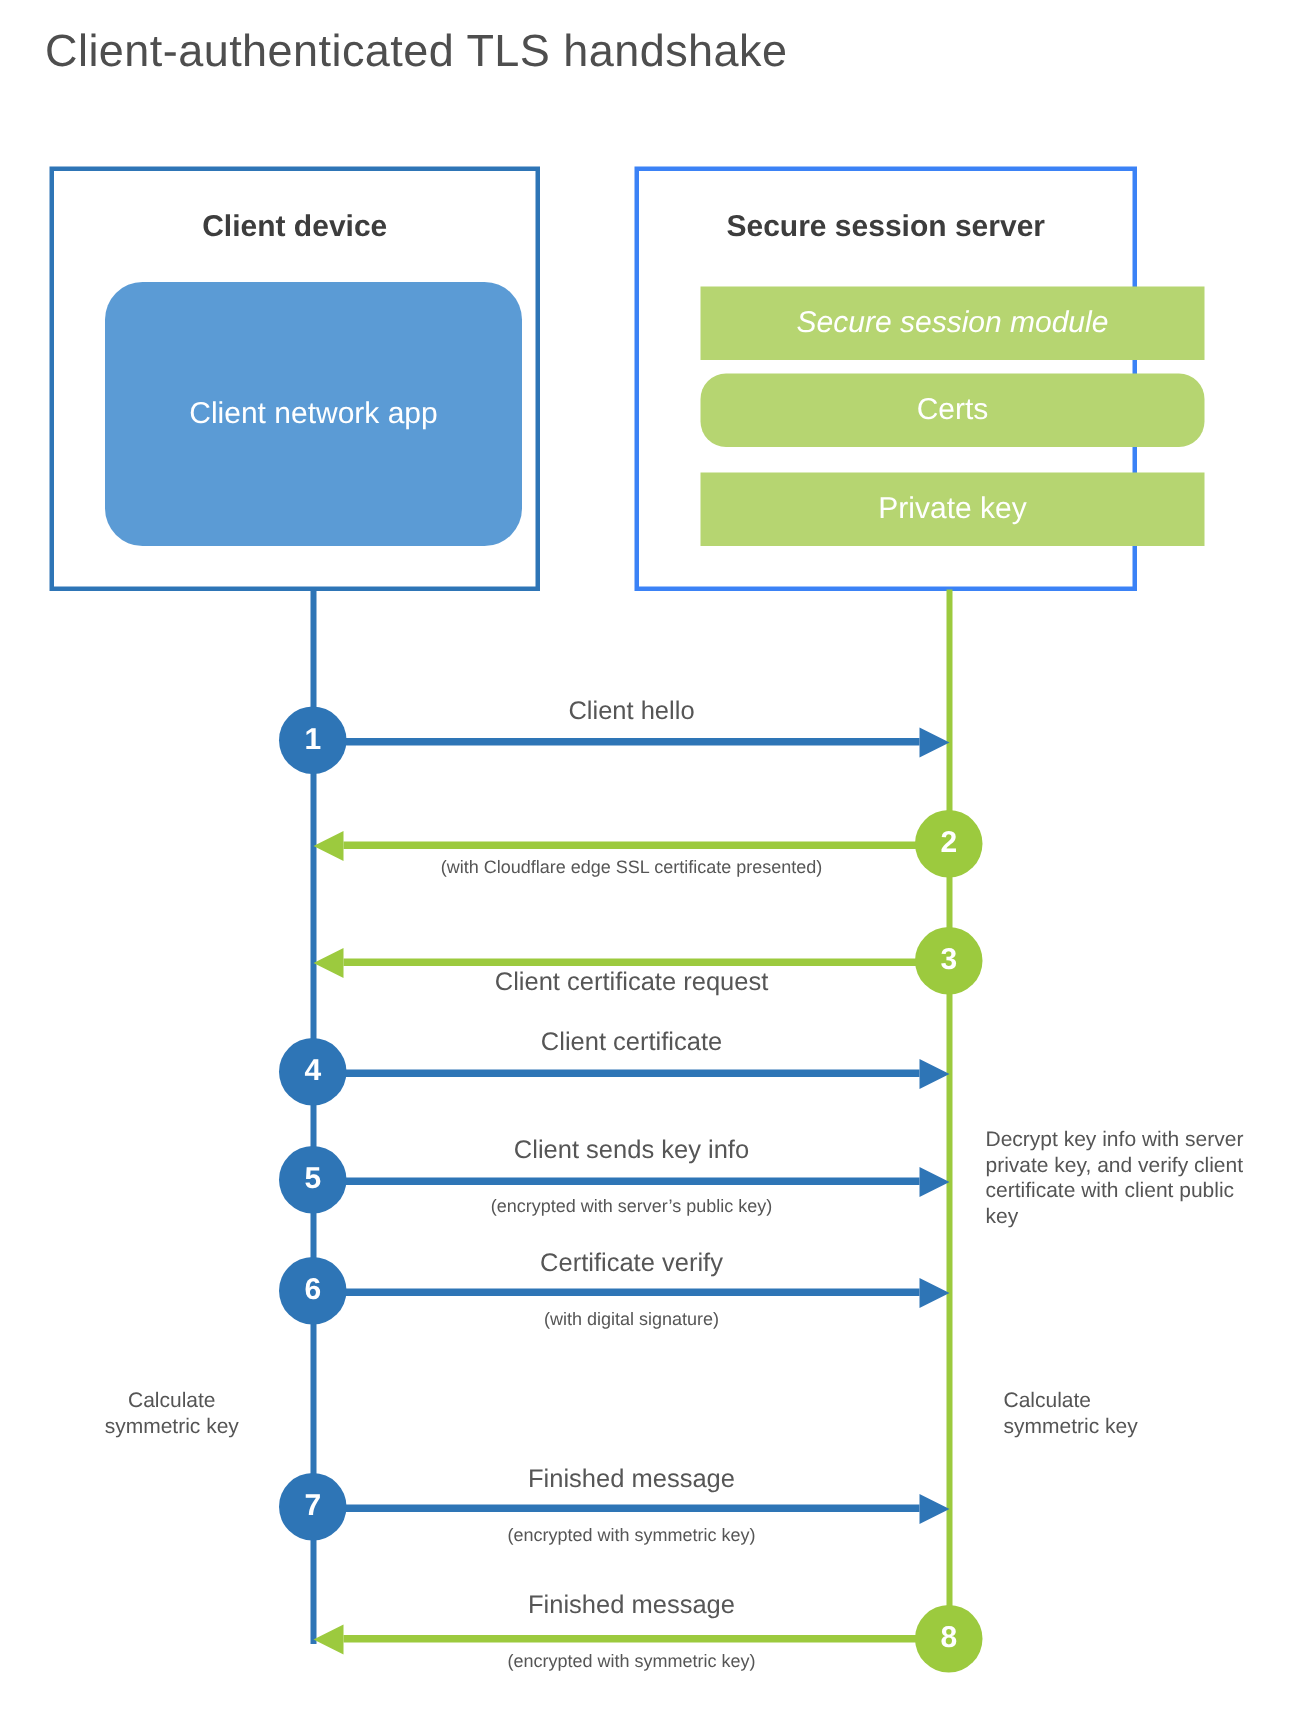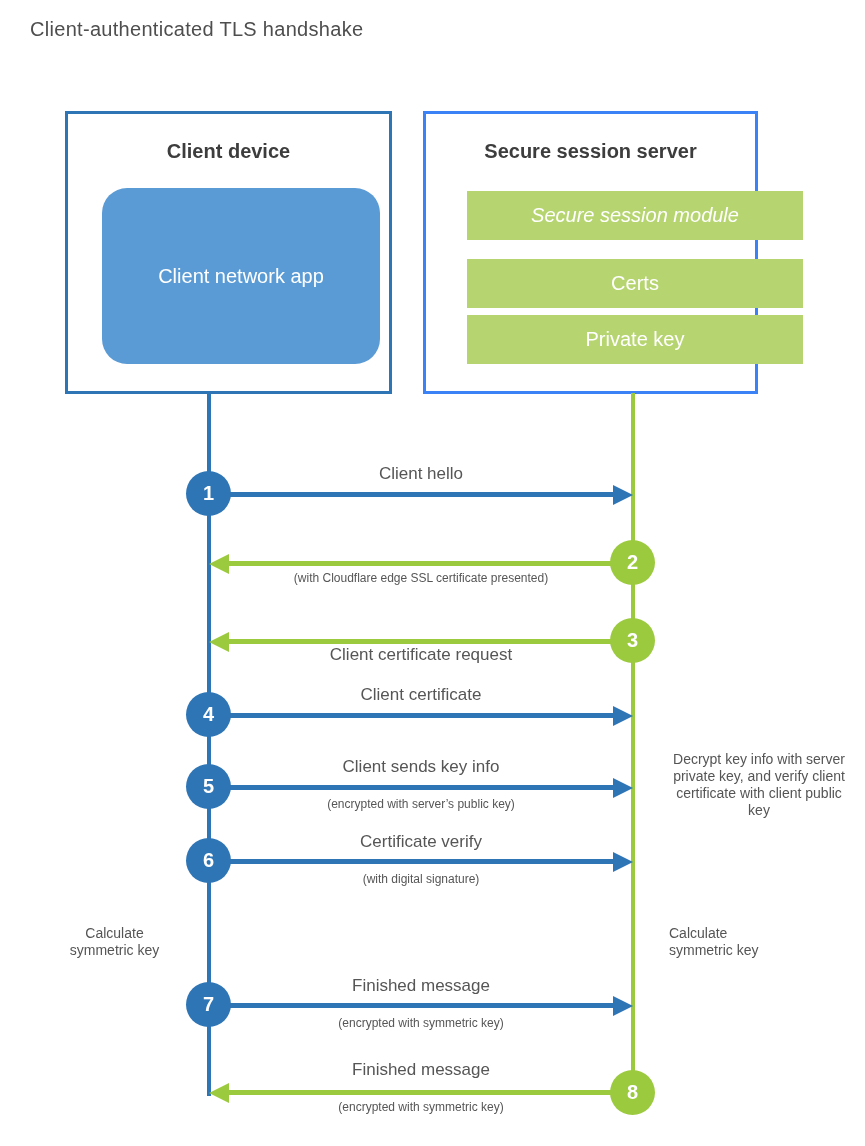--- a/index.html
+++ b/index.html
@@ -3,27 +3,27 @@
 <meta charset="utf-8">
 <style>
   html,body { margin:0; padding:0; background:#ffffff; }
   #canvas {
     position:relative; width:865px; height:1146px; background:#ffffff;
     font-family:"Liberation Sans","DejaVu Sans",sans-serif; overflow:hidden;
   }
   .abs { position:absolute; }
 
   .title {
-    left:30px; top:18px; font-size:20px; font-weight:300;
+    left:30px; top:18px; font-size:30px; font-weight:300;
     color:#4e4e4e; letter-spacing:0.3px;
   }
 
   
   .outline-box { background:#ffffff; box-sizing:border-box; }
-  .client-outline { left:33px; top:111px; width:327px; height:283px; border:3px solid #2e75b6;margin-left:32px; }
+  .client-outline { left:33px; top:111px; width:327px; height:283px; border:3px solid #2e75b6; }
   .server-outline { left:423px; top:111px; width:335px; height:283px; border:3px solid #3b82f6; }
   .box-heading {
     left:0; top:26px; width:100%; text-align:center;
     font-size:20px; font-weight:700; color:#3d3d3d;
   }
 
   .client-fill {
     left:34px; top:74px; width:278px; height:176px; background:#5b9bd5;
     display:flex; align-items:center; justify-content:center;border-radius:25px;
   }
@@ -70,42 +70,42 @@
   .msg-label {
     left:209px; width:424px; text-align:center;
     font-size:17px; color:#565656;
   }
   .msg-sub {
     left:159px; width:524px; text-align:center;
     font-size:12px; color:#565656;
   }
 
   .side-note { font-size:14px; color:#555555; line-height:17px; }
-  .note-right  { left:657px; top:751px; width:172px; text-align:center;margin-left:16px; }
+  .note-right  { left:657px; top:751px; width:172px; text-align:left; }
   .calc-left   { left:57px;  top:925px; width:115px; text-align:center; }
   .calc-right  { left:669px; top:925px; width:120px; text-align:left; }
 </style>
 </head>
 <body>
 
 <div id="canvas">
 
   <div class="abs title">Client-authenticated TLS handshake</div>
 
   <div class="abs outline-box client-outline">
     <div class="abs box-heading">Client device</div>
     <div class="abs client-fill">
       <div class="client-fill-text">Client network app</div>
     </div>
   </div>
 
   <div class="abs outline-box server-outline">
     <div class="abs box-heading">Secure session server</div>
     <div class="abs server-bar" style="top:77px;font-style:italic;">Secure session module</div>
-    <div class="abs server-bar" style="top:145px;">Certs</div>
+    <div class="abs server-bar" style="top:135px;border-radius:17px;">Certs</div>
     <div class="abs server-bar" style="top:201px;">Private key</div>
   </div>
 
   <div class="abs vline vline-blue"></div>
   <div class="abs vline vline-green"></div>
 
   <div class="abs arrow arrow-blue-right" style="left:209px; top:492px; width:404px;"></div>
   <div class="abs msg-label" style="top:464px;">Client hello</div>
   <div class="abs circle circle-blue" style="left:186px; top:471px;">1</div>
 

